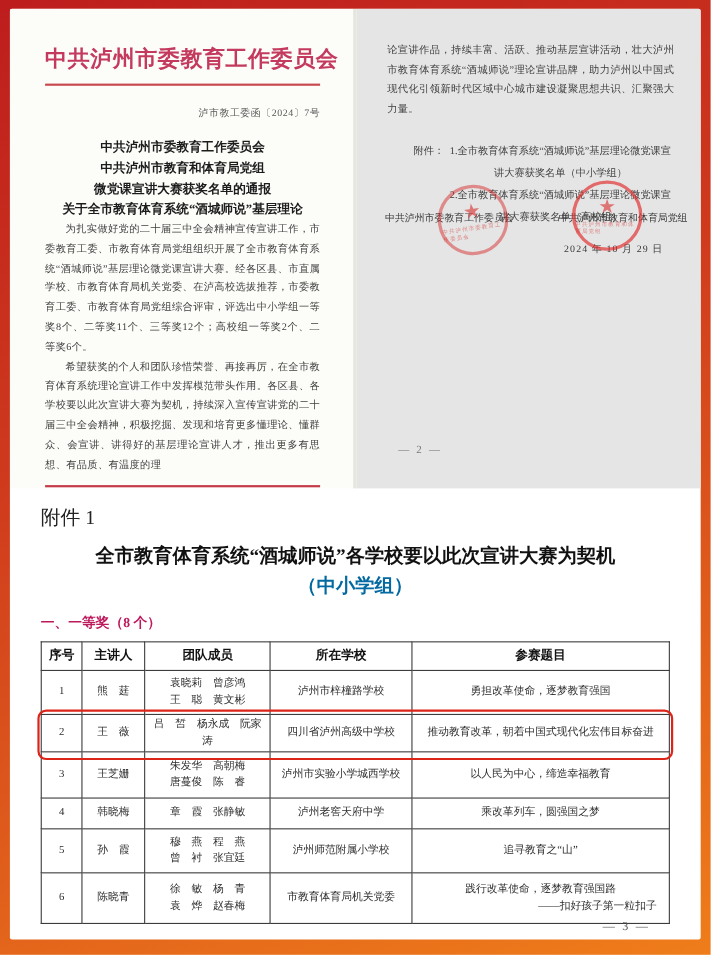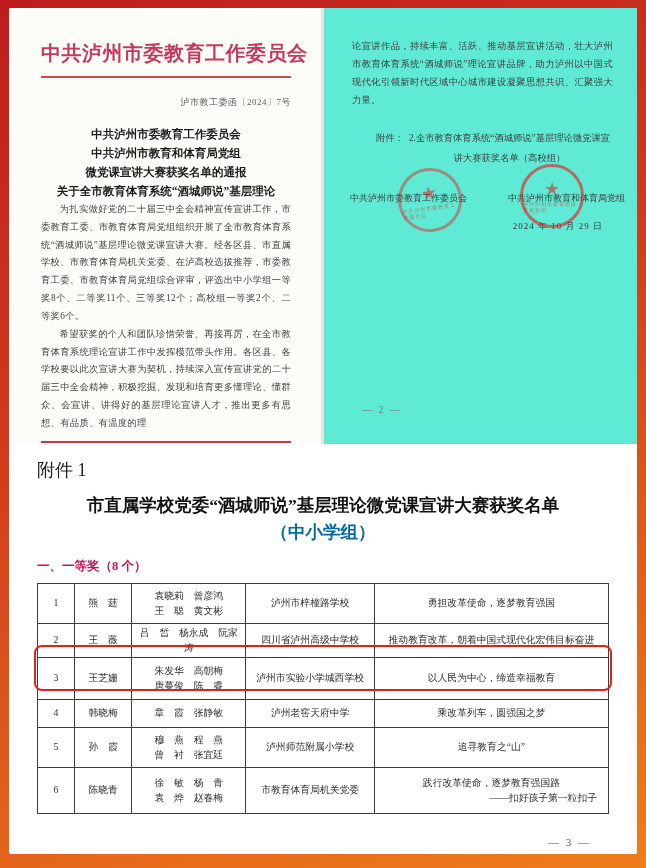--- a/index.html
+++ b/index.html
@@ -10,21 +10,21 @@
     -webkit-font-smoothing:antialiased;
   }
   .sheet{
     position:absolute;left:9px;top:8px;right:9px;bottom:14px;
     background:#ffffff;border-radius:2px;overflow:hidden;
   }
   
   .scan-row{display:flex;width:100%;height:436px;}
   .page-left{width:312px;background:#fcfcf9;position:relative;padding:0 30px 0 32px;box-sizing:border-box;}
   .seam{width:3px;background:linear-gradient(#ececе6,#e2e2da);background-color:#e6e6df;}
-  .page-right{flex:1;background:#5eead4;position:relative;padding:0 24px 0 28px;box-sizing:border-box;}
+  .page-right{flex:1;background:#e5e5e5;position:relative;padding:0 24px 0 28px;box-sizing:border-box;}
 
   .red-org{
     margin-top:32px;text-align:center;color:#c43a5e;font-weight:bold;
     font-size:20px;letter-spacing:.5px;white-space:nowrap;
   }
   .red-rule{height:2px;background:#c84a52;margin:9px 0 0 0;}
   .doc-no{margin-top:18px;text-align:right;font-size:9px;color:#5a5a5a;letter-spacing:.5px;}
   .doc-title{margin-top:16px;text-align:center;font-weight:bold;font-size:11.5px;line-height:1.65;color:#1c1c1c;}
   .body-text{font-size:9.3px;line-height:1.92;color:#3f3f3f;text-align:justify;letter-spacing:.3px;}
   .p1{margin:12px 0 0 0;}
@@ -96,20 +96,21 @@
       </div>
       <div class="red-rule-bottom"></div>
     </div>
 
     <div class="seam"></div>
 
     <div class="page-right">
       <p class="body-text p-right-first">论宣讲作品，持续丰富、活跃、推动基层宣讲活动，壮大泸州市教育体育系统“酒城师说”理论宣讲品牌，助力泸州以中国式现代化引领新时代区域中心城市建设凝聚思想共识、汇聚强大力量。</p>
       <div class="att-block">
         <span class="att-label">附件：</span>
+        <p class="att-item">1.全市教育体育系统“酒城师说”基层理论微党课宣讲大赛获奖名单（中小学组）</p>
         <p class="att-item">2.全市教育体育系统“酒城师说”基层理论微党课宣讲大赛获奖名单（高校组）</p>
       </div>
 
       <div class="sign-row">
         <span>中共泸州市委教育工作委员会</span>
         <span>中共泸州市教育和体育局党组</span>
       </div>
       <div class="sign-date">2024 年 10 月 29 日</div>
 
       <div class="seal seal-l">
@@ -121,35 +122,42 @@
         <span class="seal-text">中共泸州市教育和体育局党组</span>
       </div>
 
       <div class="page-num-2">— 2 —</div>
     </div>
   </div>
 
   <div class="attach">
     <div class="attach-label">附件 1</div>
     <div class="attach-title">
-      <div>市直属学校党委“酒城师说”基层理论微党课宣讲大赛获奖名单</div>
+      <div>全市教育体育系统“酒城师说”各学校要以此次宣讲大赛为契机</div>
       <div class="attach-subtitle">（中小学组）</div>
     </div>
     <div class="section-head">一、一等奖（8 个）</div>
 
     <div class="table-wrap">
       <table class="award">
         <colgroup>
             <col class="c-no">
             <col class="c-sp">
             <col class="c-team">
             <col class="c-school">
             <col class="c-title">
           </colgroup>
         <tbody>
+            <tr class="h-head">
+          <th>序号</th>
+          <th>主讲人</th>
+          <th>团队成员</th>
+          <th>所在学校</th>
+          <th>参赛题目</th>
+        </tr>
 
         <tr class="h1">
           <td>1</td>
           <td>熊　莛</td>
           <td>
             <div>袁晓莉　曾彦鸿</div>
             <div class="line2">王　聪　黄文彬</div>
           </td>
           <td>泸州市梓橦路学校</td>
           <td>

